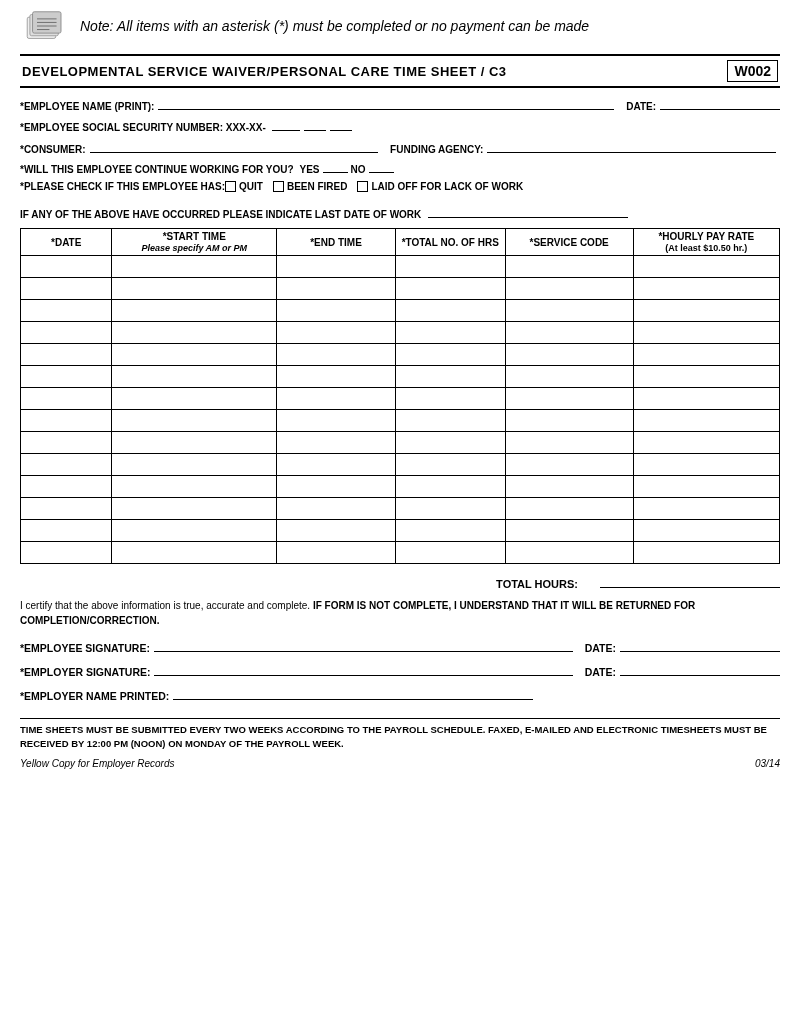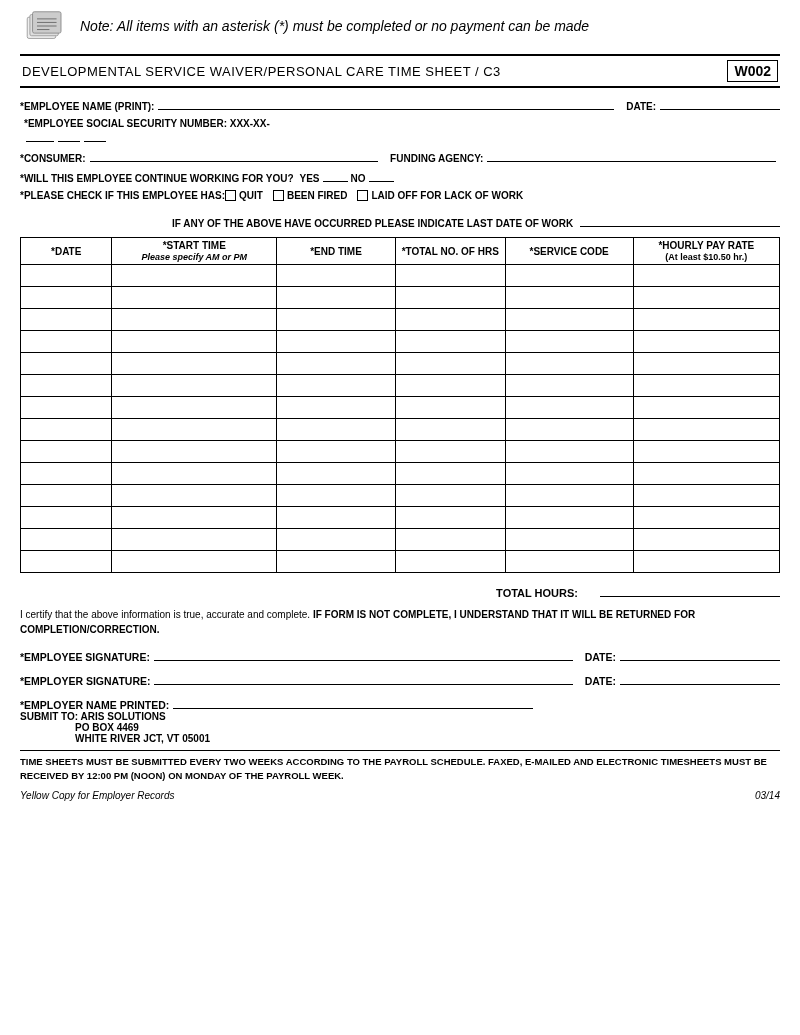--- a/index.html
+++ b/index.html
@@ -32,21 +32,21 @@
       display: flex;
       justify-content: space-between;
       align-items: center;
       border-top: 2px solid #000;
       border-bottom: 2px solid #000;
       padding: 4px 2px;
       margin-bottom: 8px;
     }
     .title-text {
       font-size: 13px;
-      font-weight: normal;
+      font-weight: bold;
       letter-spacing: 0.5px;
     }
     .form-number {
       font-size: 14px;
       font-weight: bold;
       border: 1px solid #000;
       padding: 2px 6px;
     }
     .form-row {
       display: flex;
@@ -95,21 +95,20 @@
       width: 11px;
       height: 11px;
       border: 1px solid #000;
       display: inline-block;
       margin-right: 3px;
     }
     .last-date-row {
       font-weight: bold;
       font-size: 10px;
       margin-bottom: 8px;
-      text-align: right;
     }
     .last-date-field {
       border-bottom: 1px solid #000;
       display: inline-block;
       width: 200px;
       height: 12px;
       margin-left: 4px;
     }
     table.time-table {
       width: 100%;
@@ -180,20 +179,21 @@
     }
     .sig-date-field {
       border-bottom: 1px solid #000;
       width: 160px;
       height: 14px;
       margin-left: 4px;
     }
     .employer-name-row {
       display: flex;
       align-items: baseline;
+      margin-bottom: 10px;
       font-size: 10.5px;
       font-weight: bold;
     }
     .employer-name-field {
       border-bottom: 1px solid #000;
       width: 360px;
       height: 14px;
       margin-left: 4px;
     }
     .bottom-info {
@@ -226,21 +226,20 @@
       justify-content: space-between;
       font-size: 10px;
       font-style: italic;
     }
     .ssn-row {
       display: flex;
       align-items: baseline;
       margin-bottom: 6px;
       font-size: 10px;
       font-weight: bold;
-      flex-direction: column;
     }
     .ssn-boxes {
       display: flex;
       align-items: baseline;
       margin-left: 4px;
     }
     .consumer-row {
       display: flex;
       align-items: baseline;
       margin-bottom: 6px;
@@ -500,26 +499,20 @@
     <div class="sig-date-field"></div>
   </div>
 
   <div class="employer-name-row">
     <span class="label">*EMPLOYER NAME PRINTED:</span>
     <div class="employer-name-field"></div>
   </div>
 </div>
 
 <div class="bottom-info">
-  <div class="submit-col">
-    <span>SUBMIT TO:</span>
-    <span>ARIS SOLUTIONS</span><br>
-    <span style="padding-left:55px;">PO BOX 4469</span><br>
-    <span style="padding-left:55px;">WHITE RIVER JCT, VT 05001</span>
-  </div>
 </div>
 
 <div class="footer-notice">
   <span>TIME SHEETS MUST BE SUBMITTED EVERY TWO WEEKS ACCORDING TO THE PAYROLL SCHEDULE. FAXED, E-MAILED AND ELECTRONIC TIMESHEETS MUST BE RECEIVED BY 12:00 PM (NOON) ON MONDAY OF THE PAYROLL WEEK.</span>
 </div>
 
 <div class="copy-footer">
   <span>Yellow Copy for Employer Records</span>
   <span>03/14</span>
 </div>

